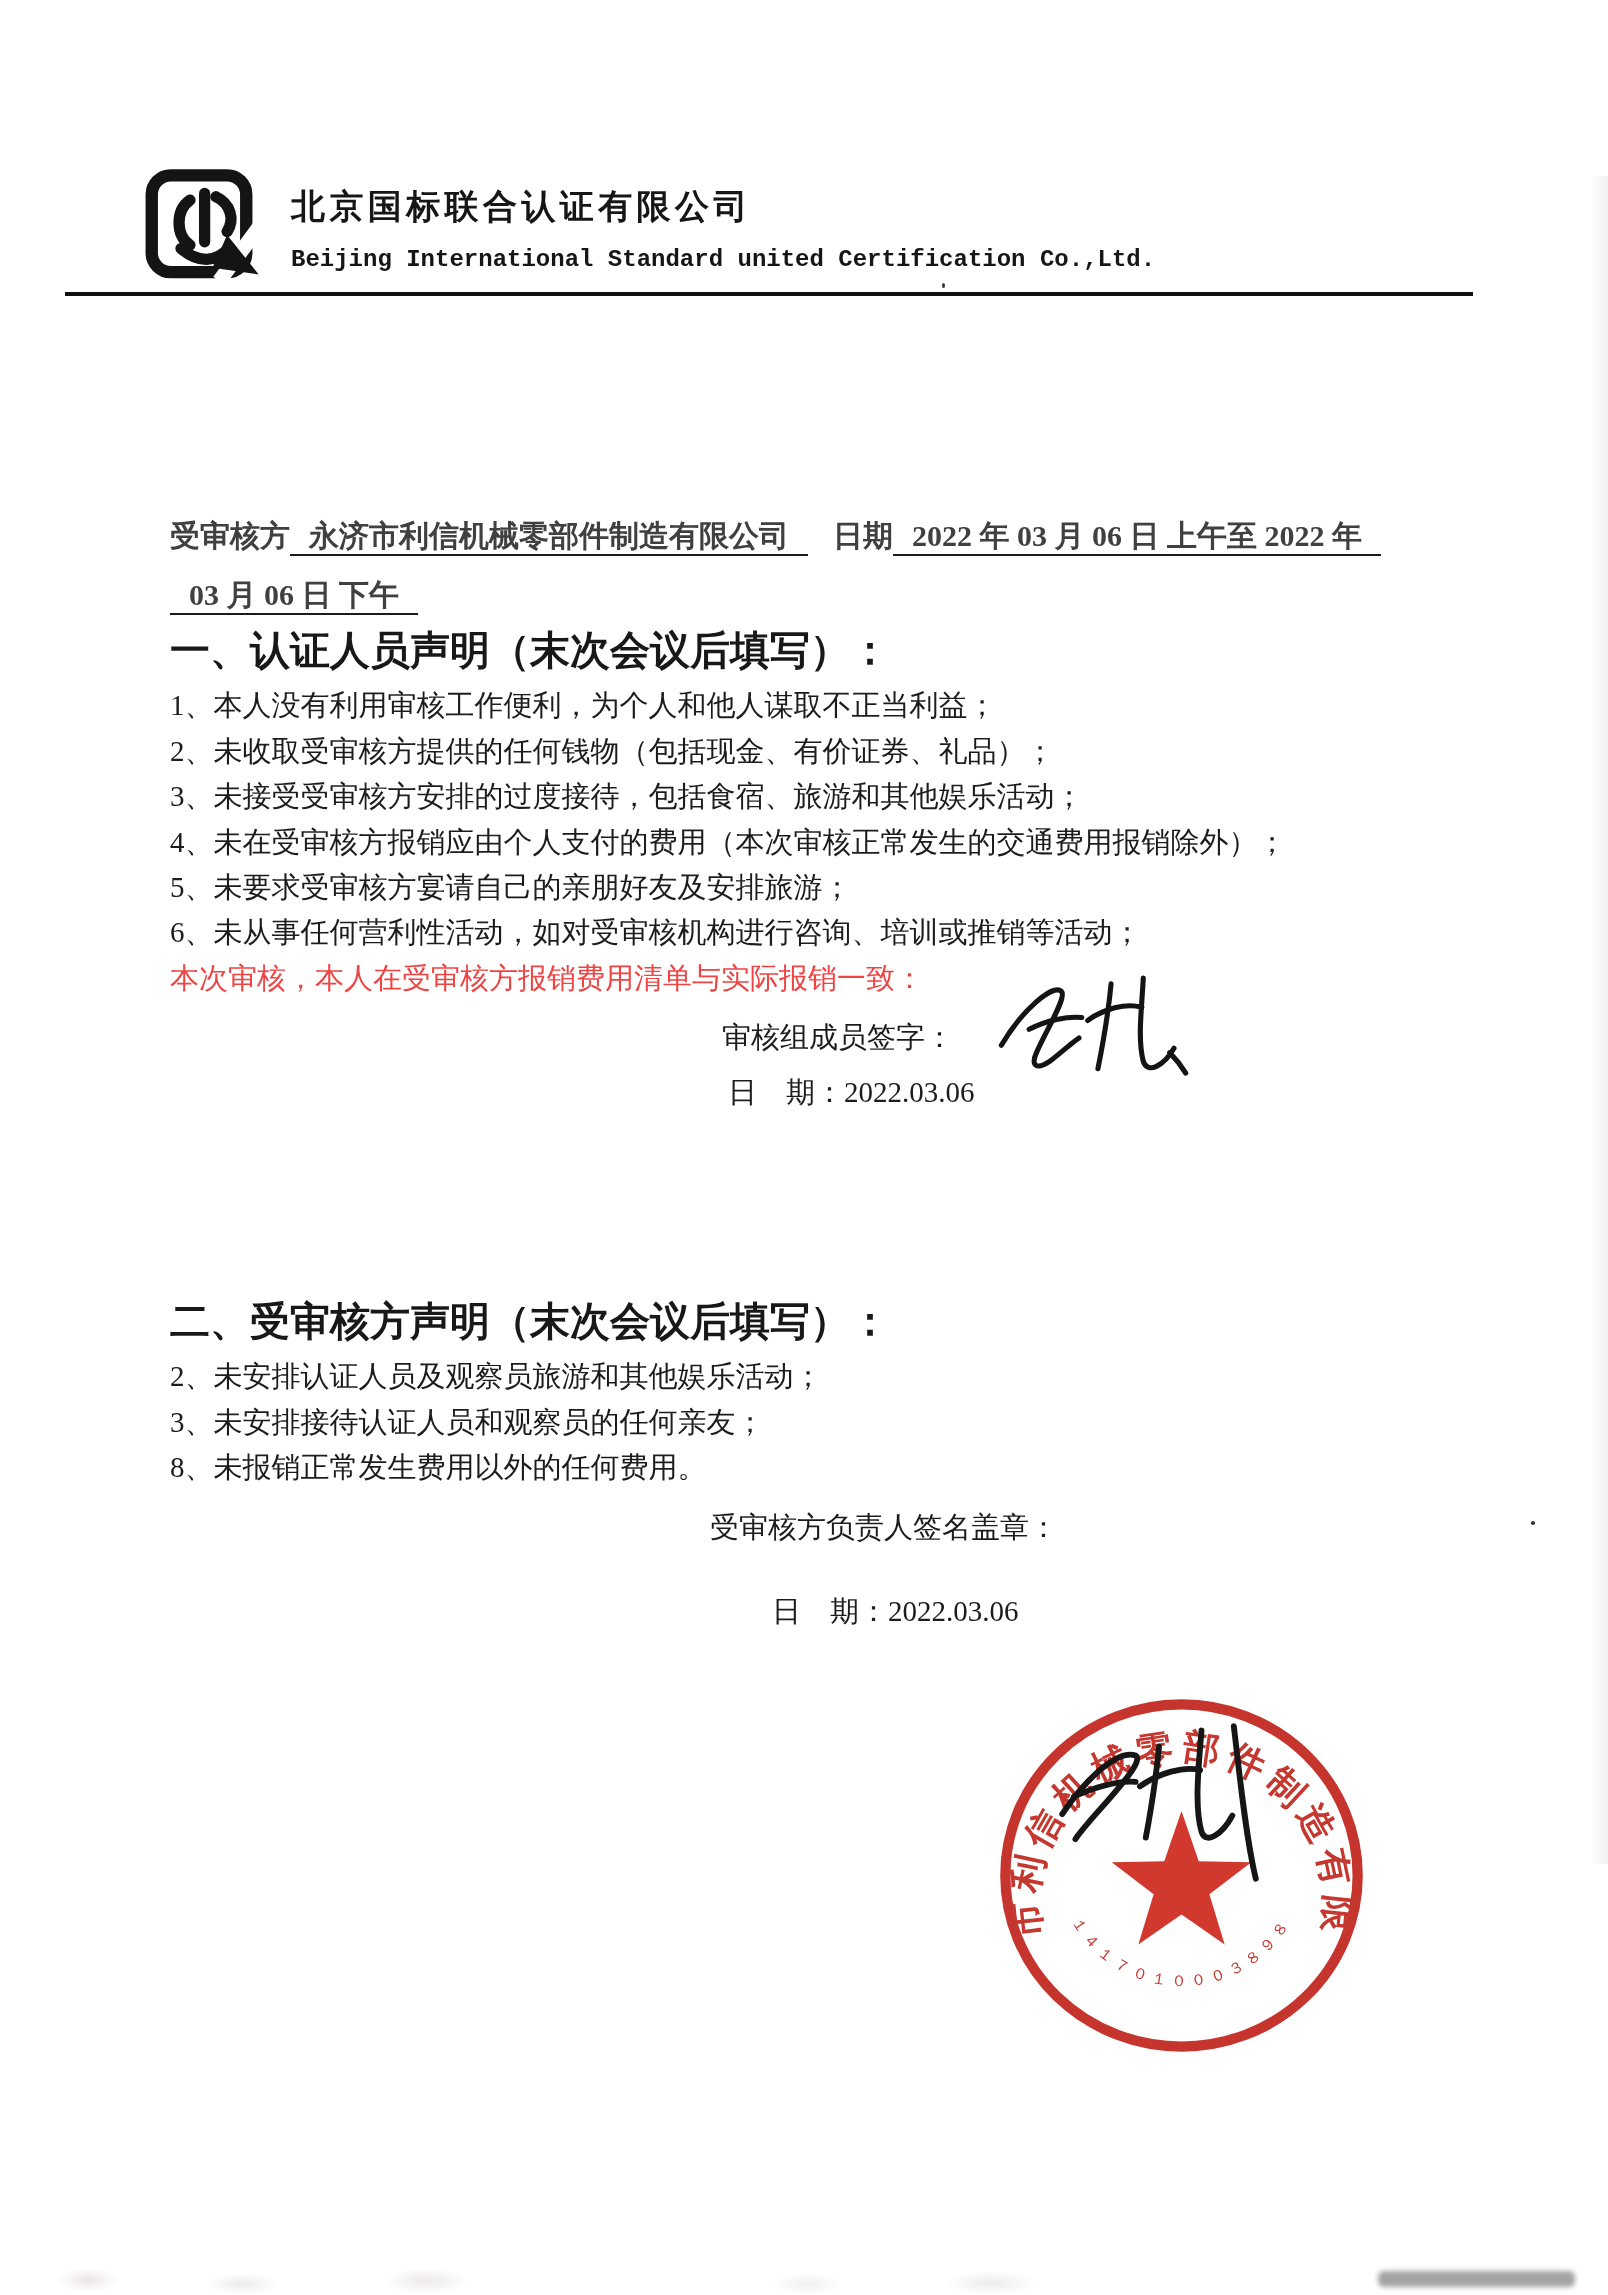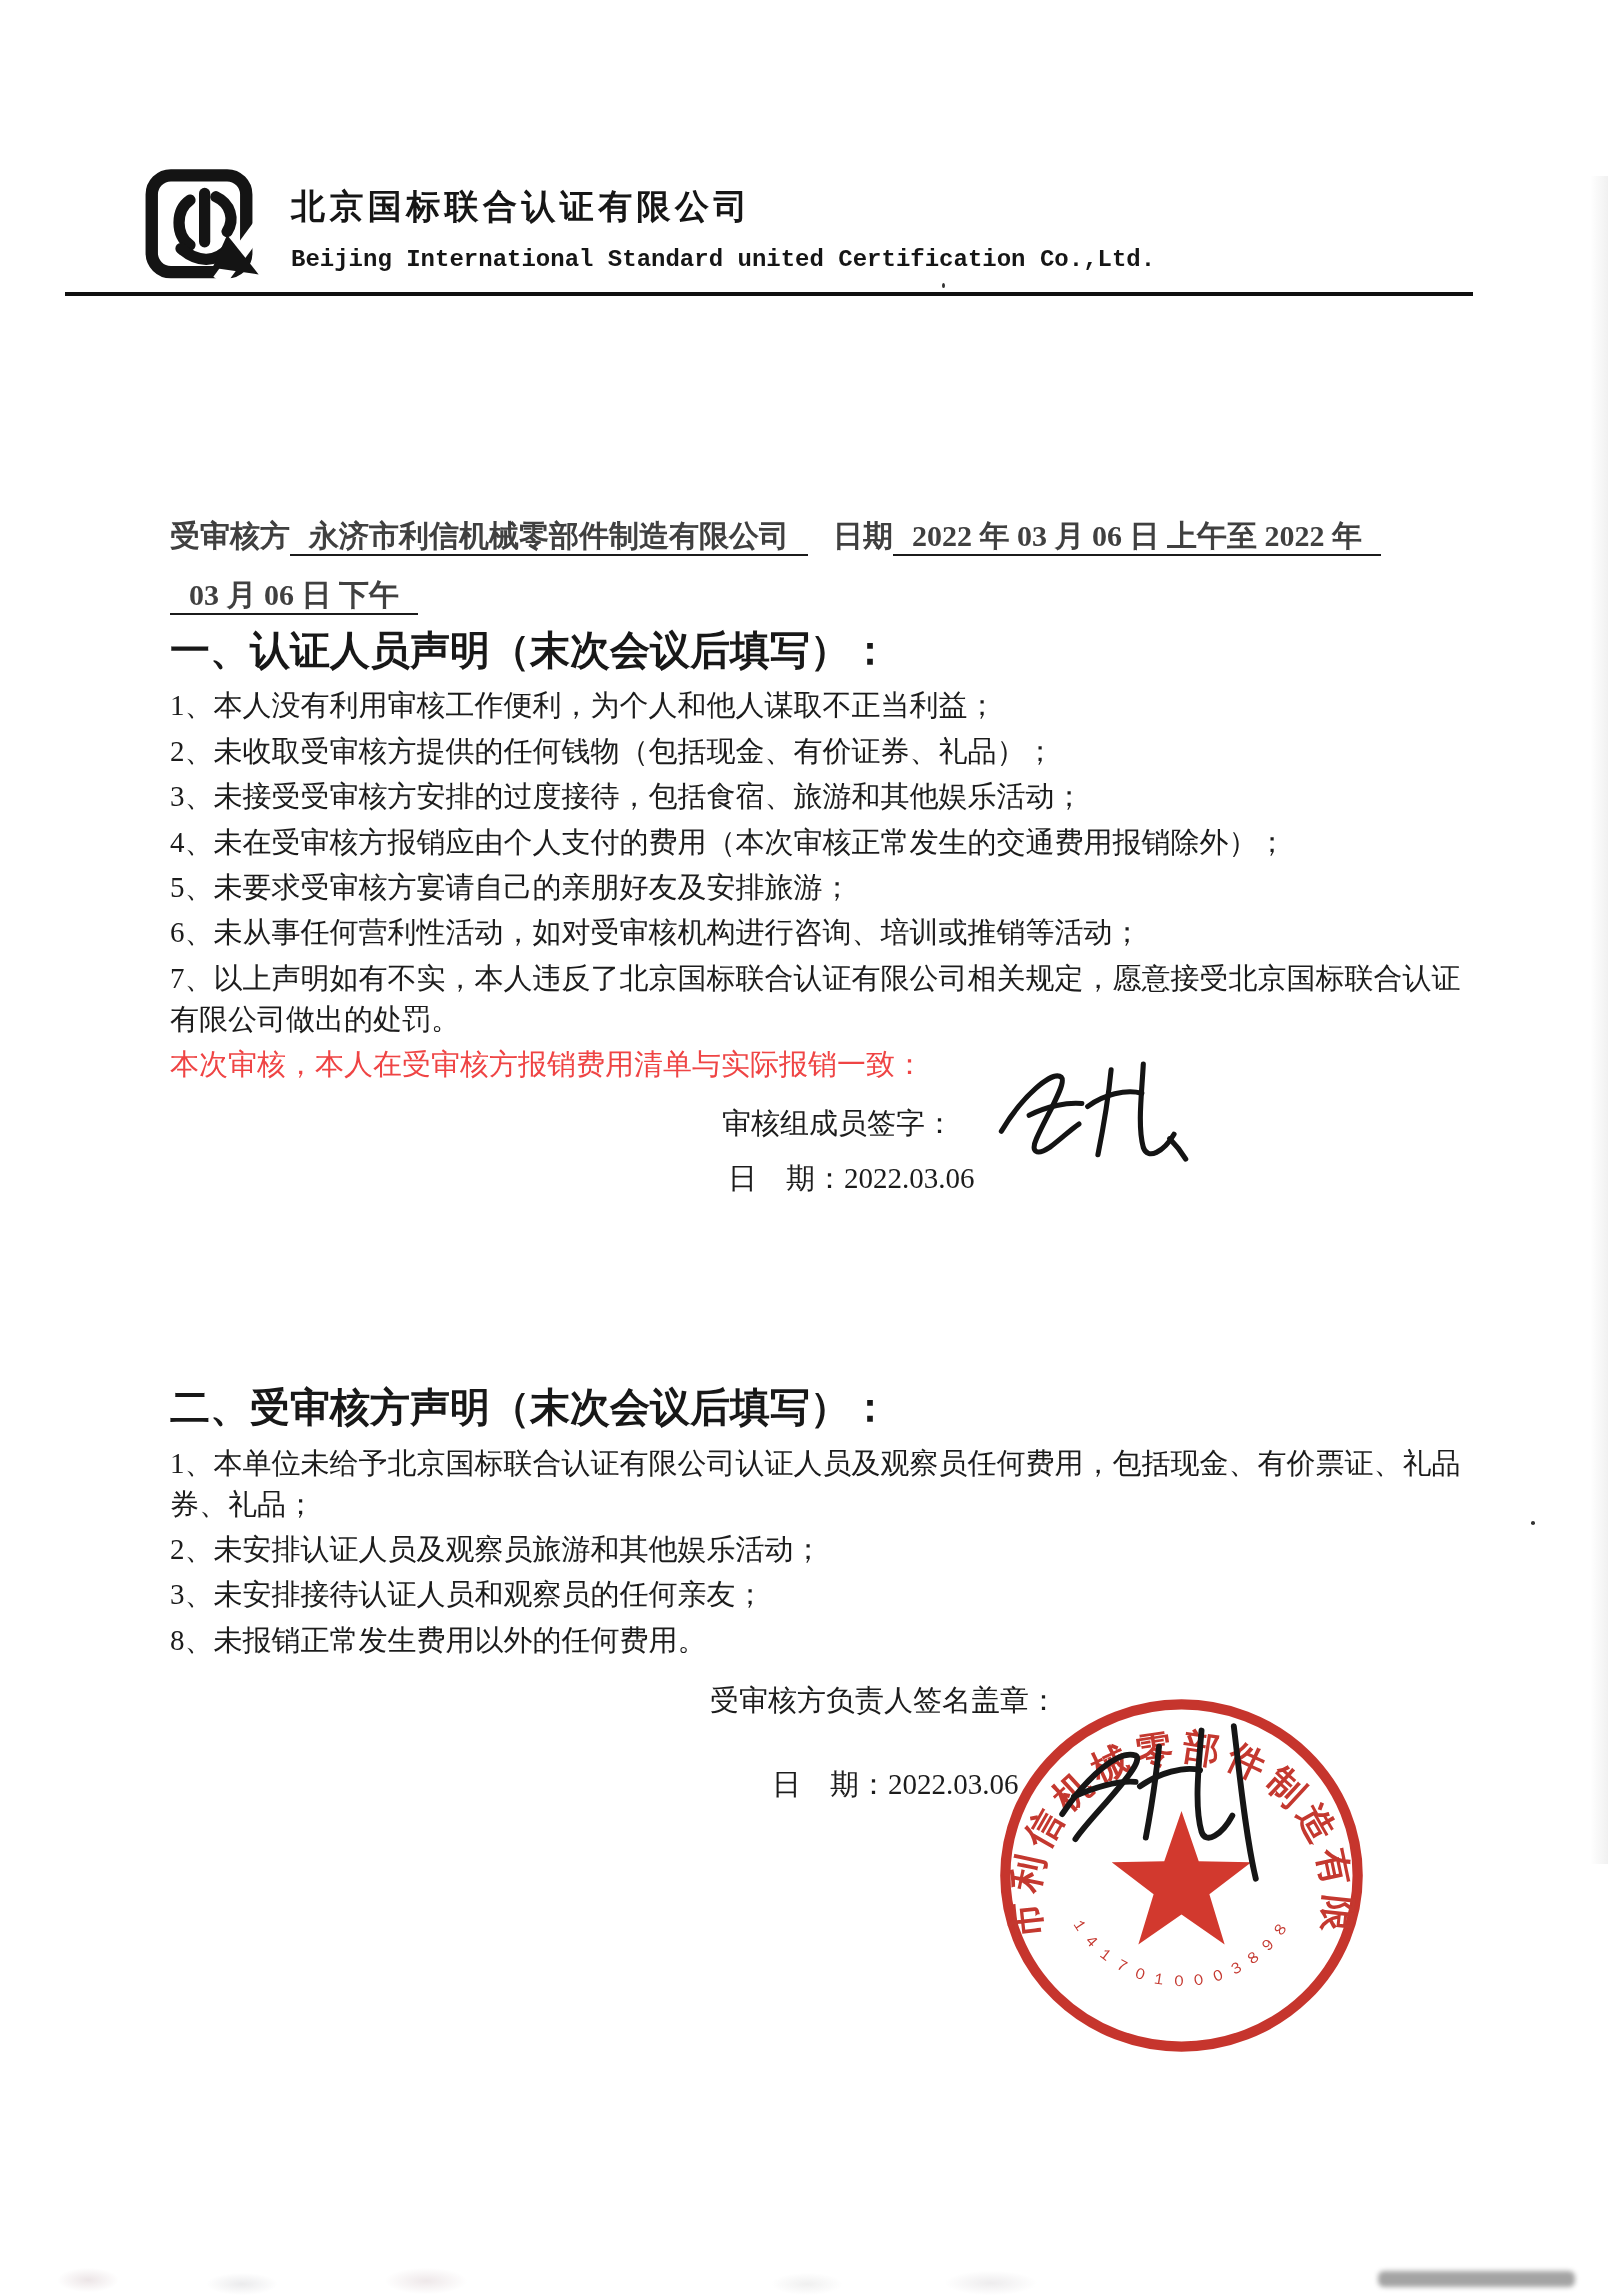--- a/index.html
+++ b/index.html
@@ -100,21 +100,20 @@
 
     <h2 class="sec sec1">一、认证人员声明（末次会议后填写）：</h2>
 
     <div class="items">
       <p>1、本人没有利用审核工作便利，为个人和他人谋取不正当利益；</p>
       <p>2、未收取受审核方提供的任何钱物（包括现金、有价证券、礼品）；</p>
       <p>3、未接受受审核方安排的过度接待，包括食宿、旅游和其他娱乐活动；</p>
       <p>4、未在受审核方报销应由个人支付的费用（本次审核正常发生的交通费用报销除外）；</p>
       <p>5、未要求受审核方宴请自己的亲朋好友及安排旅游；</p>
       <p>6、未从事任何营利性活动，如对受审核机构进行咨询、培训或推销等活动；</p>
-      <p>7、以上声明如有不实，本人违反了北京国标联合认证有限公司相关规定，愿意接受北京国标联合认证有限公司做出的处罚。</p>
     </div>
 
     <p class="closing">本次审核，本人在受审核方报销费用清单与实际报销一致：</p>
 
     <div class="sig-row first">
       <span>审核组成员签字：</span>
       <svg class="sig1-svg" viewBox="0 0 300 190" aria-hidden="true">
         <g fill="none" stroke="#141414" stroke-width="7" stroke-linecap="round">
           <path d="M22 118 C50 70 92 34 104 44 C112 52 84 96 70 128 C62 146 70 152 88 140 C104 128 116 116 128 108"></path>
           <path d="M60 96 C84 84 112 78 132 80"></path>
@@ -124,21 +123,20 @@
           <path d="M252 128 C260 136 268 146 274 156"></path>
         </g>
       </svg>
     </div>
 
     <p class="date-row first"><span>日　期：</span><span>2022.03.06</span></p>
 
     <h2 class="sec sec2">二、受审核方声明（末次会议后填写）：</h2>
 
     <div class="items">
-      <p>1、本单位未给予北京国标联合认证有限公司认证人员及观察员任何费用，包括现金、有价票证、礼品券、礼品；</p>
       <p>2、未安排认证人员及观察员旅游和其他娱乐活动；</p>
       <p>3、未安排接待认证人员和观察员的任何亲友；</p>
       <p>8、未报销正常发生费用以外的任何费用。</p>
     </div>
 
 
     <div class="sig-row second">
       <span>受审核方负责人签名盖章：</span>
     </div>
 

